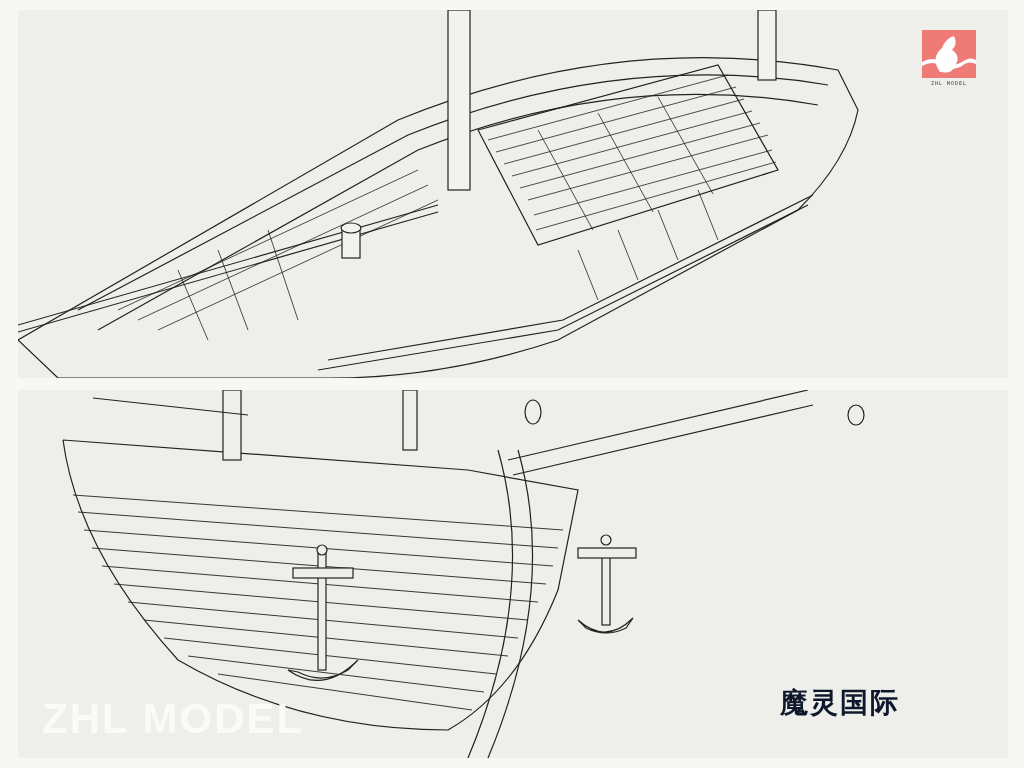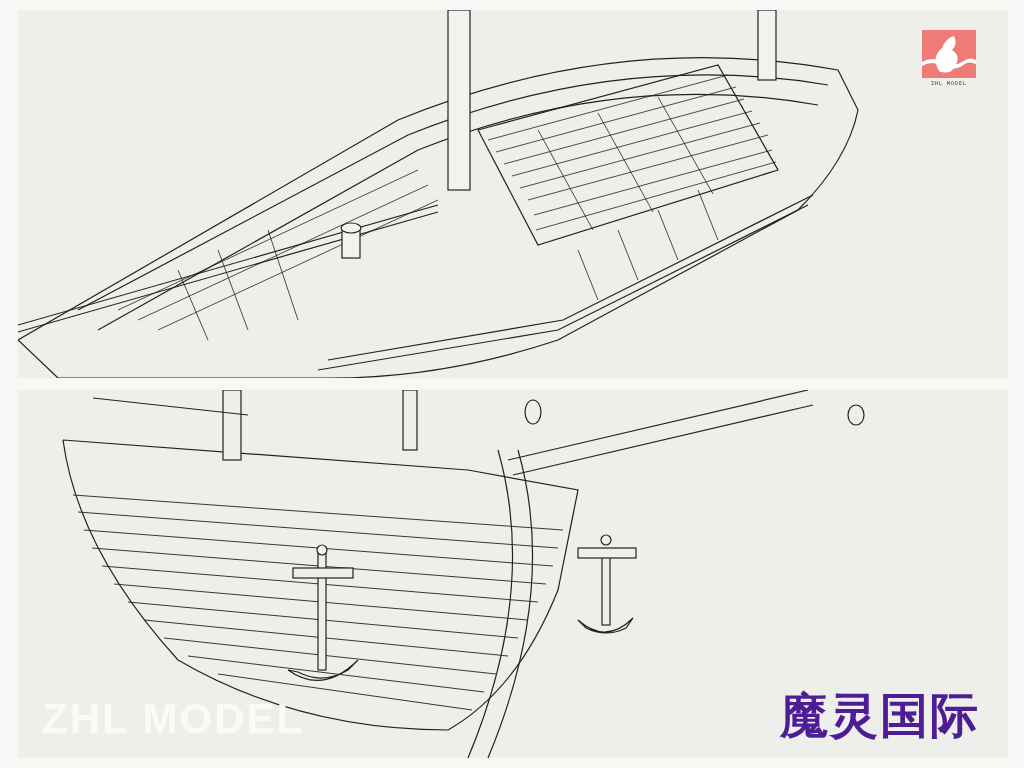--- a/index.html
+++ b/index.html
@@ -4,21 +4,21 @@
 <style>
   html, body { margin:0; padding:0; }
   body { width:1024px; height:768px; background:#f7f7f5; position:relative; overflow:hidden; font-family:"Liberation Sans", sans-serif; }
   .panel { position:absolute; left:18px; width:990px; background:#eeeeea; overflow:hidden; }
   .panel.top { top:10px; height:368px; }
   .panel.bottom { top:390px; height:368px; }
   .panel svg { position:absolute; left:0; top:0; }
   .logo { position:absolute; left:922px; top:30px; width:54px; height:56px; }
   .logo-caption { position:absolute; left:922px; top:80px; width:54px; text-align:center; font-size:5px; letter-spacing:1px; color:#333; font-family:"DejaVu Sans Mono", monospace; }
   .watermark { position:absolute; left:42px; top:695px; font-size:42px; font-weight:bold; color:#fbfbf9; letter-spacing:2px; font-family:"Liberation Sans", sans-serif; opacity:0.95; }
-  .brand-cn { position:absolute; left:780px; top:684px; font-size:48px; font-weight:bold; color:#4c1d95; letter-spacing:2px; font-family:"DejaVu Sans", sans-serif; }
+  .brand-cn { position:absolute; left:780px; top:684px; font-size:28px; font-weight:bold; color:#0f172a; letter-spacing:2px; font-family:"DejaVu Sans", sans-serif; }
 </style>
 </head>
 <body>
 
 <div class="panel top">
   <svg width="990" height="368" viewBox="0 0 990 368">
     <g fill="none" stroke="#222" stroke-width="1.2">
 
       <path d="M0 330 L380 110 Q600 20 820 60 L840 100 Q830 150 780 200 L540 330 Q420 370 300 368 L40 368 Z"></path>
       <path d="M60 300 L390 125 Q600 40 810 75"></path>

